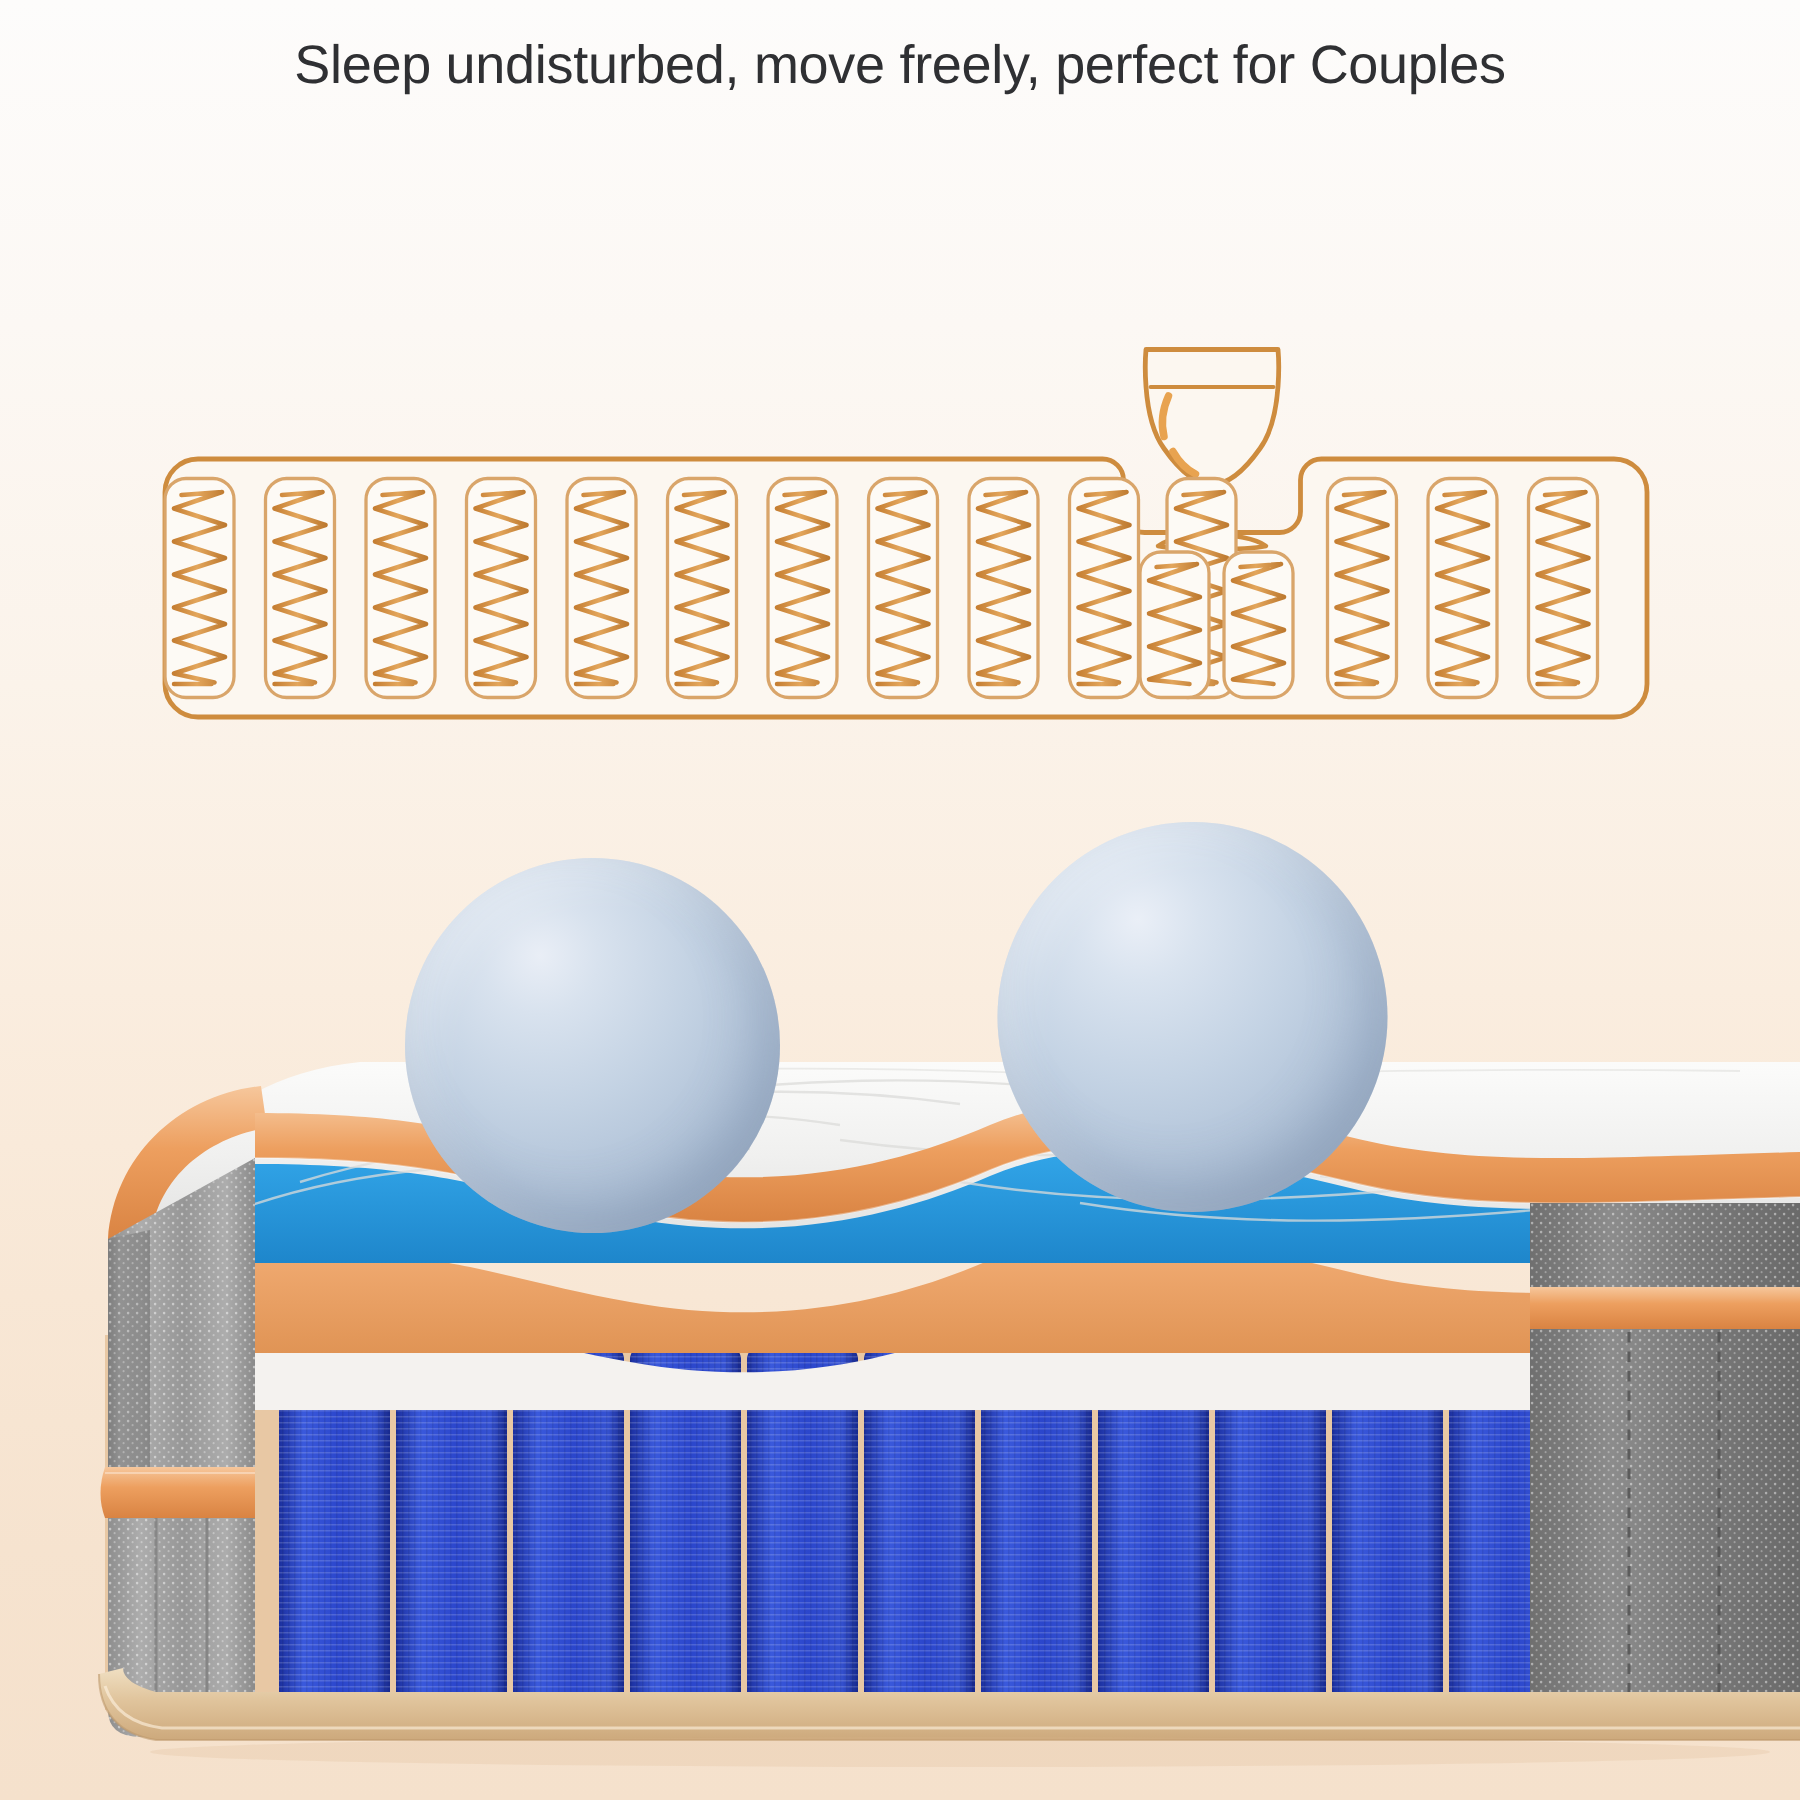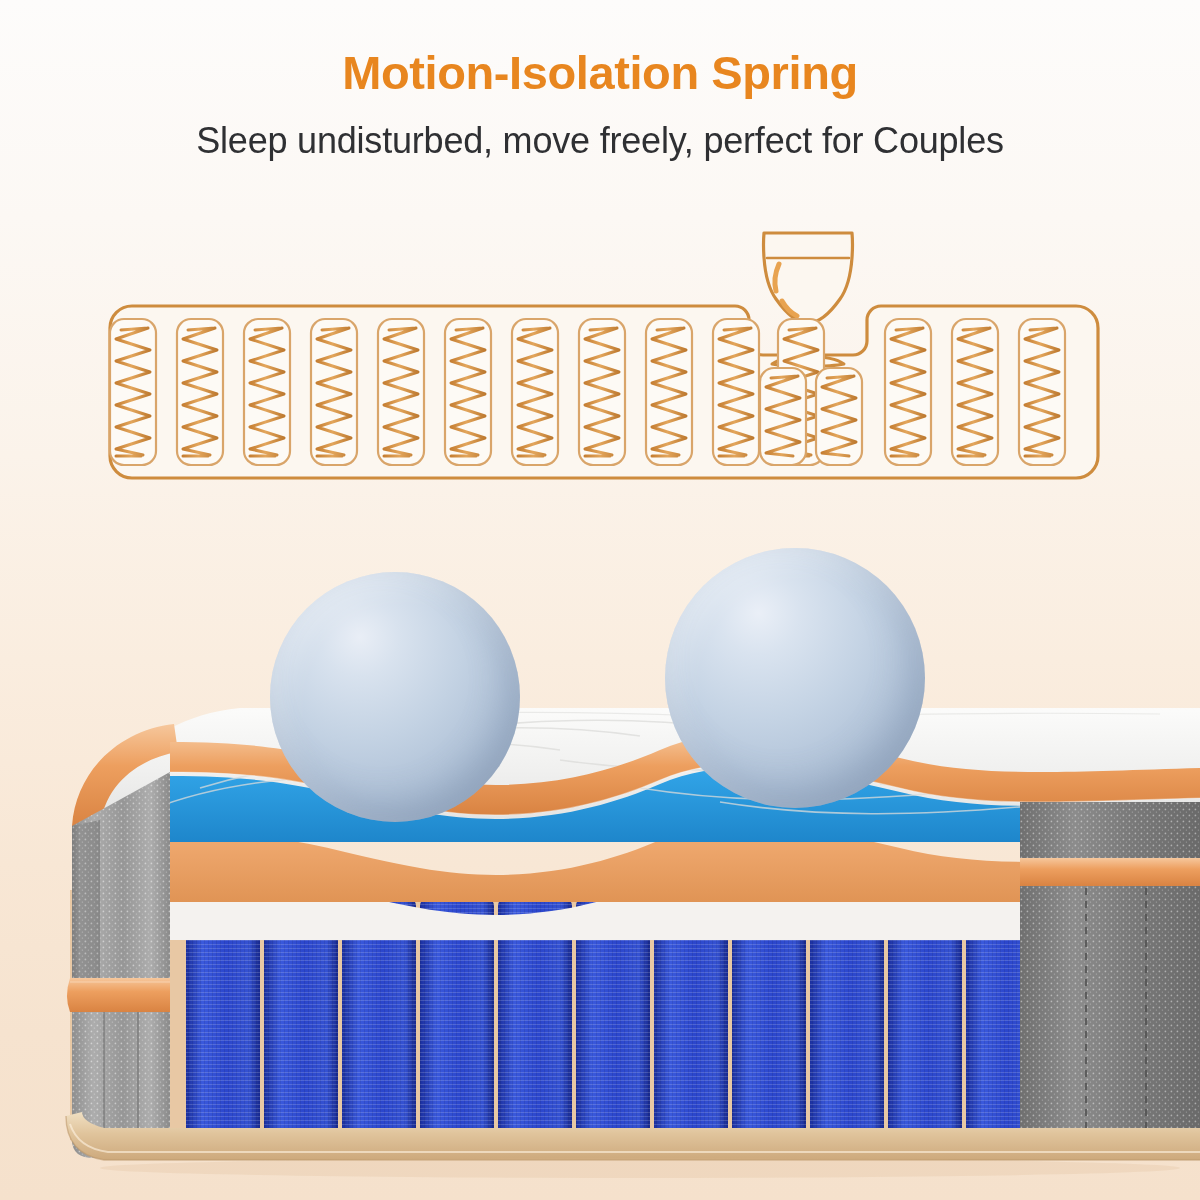--- a/index.html
+++ b/index.html
@@ -70,21 +70,20 @@
     box-shadow: inset -15px -19px 36px rgba(100,120,150,0.30),
                 inset 12px 12px 26px rgba(255,255,255,0.35);
   }
 </style>
 </head>
 <body>
 
 <div id="stage">
 
   <div id="headings">
-    <div id="title">Motion-Isolation Spring</div>
     <div id="subtitle">Sleep undisturbed, move freely, perfect for Couples</div>
   </div>
 
   <div id="spring-diagram">
     <svg width="1200" height="310" viewBox="0 0 1200 310" xmlns="http://www.w3.org/2000/svg">
       <defs>
         <linearGradient id="coilStroke" x1="0" y1="0" x2="1" y2="0">
           <stop offset="0%" stop-color="#C67F33"></stop>
           <stop offset="45%" stop-color="#E3A65C"></stop>
           <stop offset="100%" stop-color="#BE7A30"></stop>

